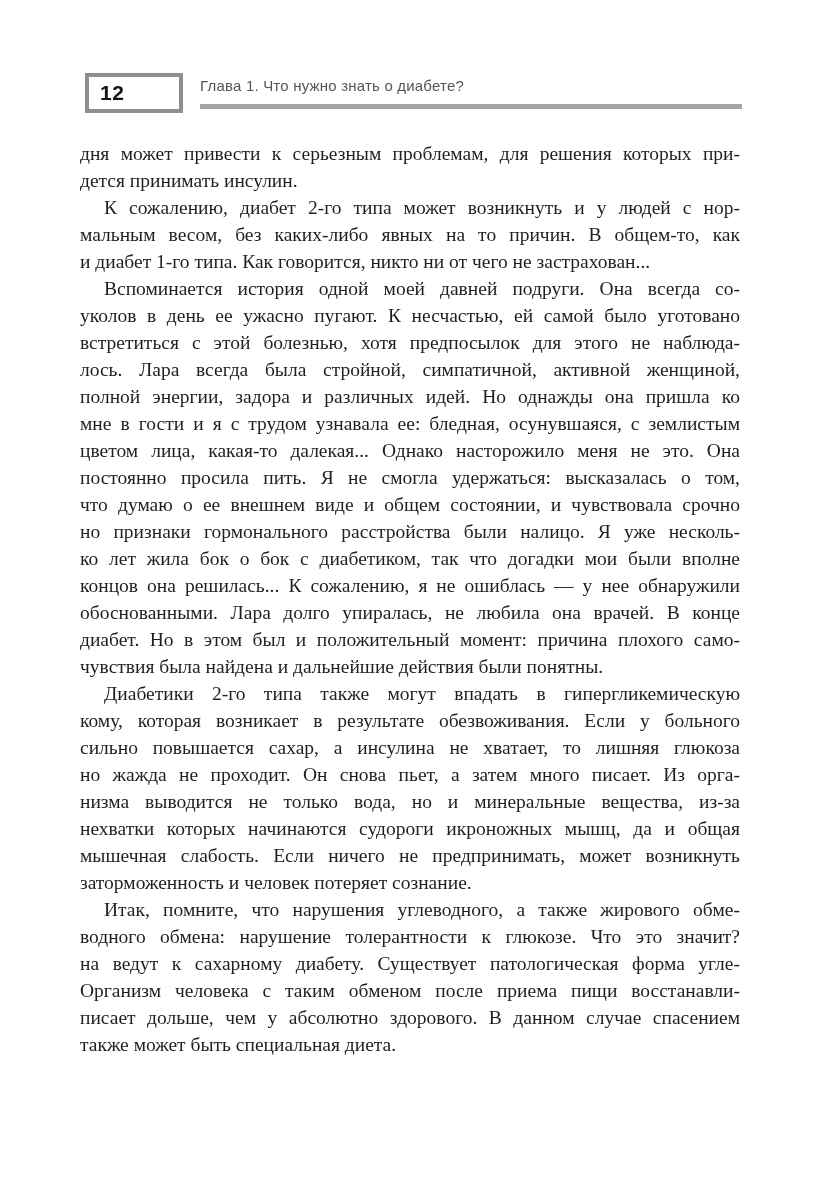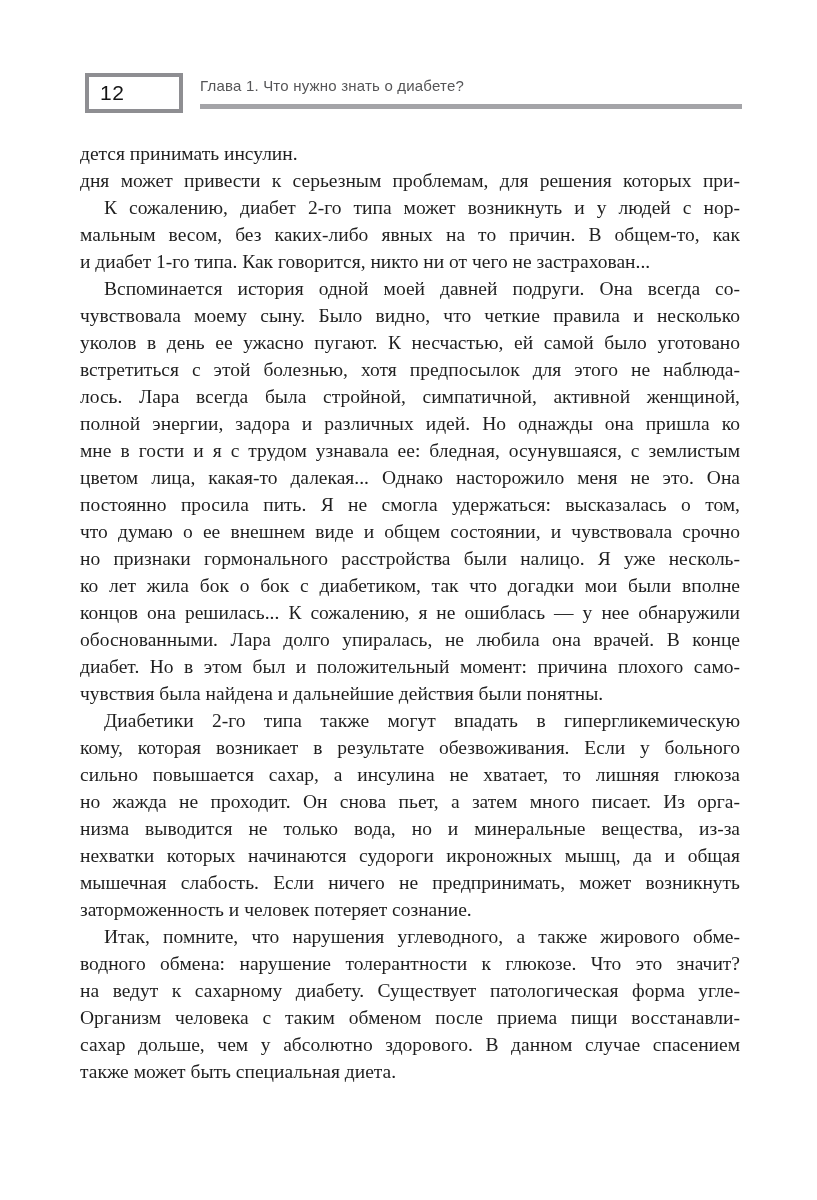--- a/index.html
+++ b/index.html
@@ -22,21 +22,21 @@
     top: 73px;
     width: 90px;
     height: 32px;
     border: 4px solid #8e8e92;
     background: #ffffff;
     display: flex;
     align-items: center;
   }
   .pagenum {
     font-family: "Liberation Sans", "DejaVu Sans", sans-serif;
-    font-weight: normal;
+    font-weight: bold;
     font-size: 21px;
     color: #141414;
     padding-left: 11px;
     letter-spacing: 0.5px;
   }
   .chapter-title {
     position: absolute;
     left: 200px;
     top: 77px;
     width: 545px;
@@ -90,31 +90,30 @@
   <div class="pagenum-box">
     <span class="pagenum">12</span>
   </div>
 
   <div class="chapter-title">Глава 1. Что нужно знать о диабете?</div>
 
   <div class="chapter-rule"></div>
 
   <div class="body-text" id="body-text">
       <div class="para">
+        <div class="line">дня может привести к серьезным проблемам, для решения которых при-</div>
         <div class="line last">дется принимать инсулин.</div>
-        <div class="line">дня может привести к серьезным проблемам, для решения которых при-</div>
       </div>
       <div class="para">
         <div class="line first-indent">К сожалению, диабет 2-го типа может возникнуть и у людей с нор-</div>
         <div class="line">мальным весом, без каких-либо явных на то причин. В общем-то, как</div>
         <div class="line last">и диабет 1-го типа. Как говорится, никто ни от чего не застрахован...</div>
       </div>
       <div class="para">
         <div class="line first-indent">Вспоминается история одной моей давней подруги. Она всегда со-</div>
-        <div class="line">чувствовала моему сыну. Было видно, что четкие правила и несколько</div>
         <div class="line">уколов в день ее ужасно пугают. К несчастью, ей самой было уготовано</div>
         <div class="line">встретиться с этой болезнью, хотя предпосылок для этого не наблюда-</div>
         <div class="line">лось. Лара всегда была стройной, симпатичной, активной женщиной,</div>
         <div class="line">полной энергии, задора и различных идей. Но однажды она пришла ко</div>
         <div class="line">мне в гости и я с трудом узнавала ее: бледная, осунувшаяся, с землистым</div>
         <div class="line">цветом лица, какая-то далекая... Однако насторожило меня не это. Она</div>
         <div class="line">постоянно просила пить. Я не смогла удержаться: высказалась о том,</div>
         <div class="line">что думаю о ее внешнем виде и общем состоянии, и чувствовала срочно</div>
         <div class="line">но признаки гормонального расстройства были налицо. Я уже несколь-</div>
         <div class="line">ко лет жила бок о бок с диабетиком, так что догадки мои были вполне</div>
@@ -131,18 +130,18 @@
         <div class="line">низма выводится не только вода, но и минеральные вещества, из-за</div>
         <div class="line">нехватки которых начинаются судороги икроножных мышц, да и общая</div>
         <div class="line">мышечная слабость. Если ничего не предпринимать, может возникнуть</div>
         <div class="line last">заторможенность и человек потеряет сознание.</div>
       </div>
       <div class="para">
         <div class="line first-indent">Итак, помните, что нарушения углеводного, а также жирового обме-</div>
         <div class="line">водного обмена: нарушение толерантности к глюкозе. Что это значит?</div>
         <div class="line">на ведут к сахарному диабету. Существует патологическая форма угле-</div>
         <div class="line">Организм человека с таким обменом после приема пищи восстанавли-</div>
-        <div class="line">сахар дольше, чем у абсолютно здорового. В данном случае спасением</div>
+        <div class="line">писает дольше, чем у абсолютно здорового. В данном случае спасением</div>
         <div class="line last">также может быть специальная диета.</div>
       </div>
     </div>
 
 </div>
 
 </body></html>

